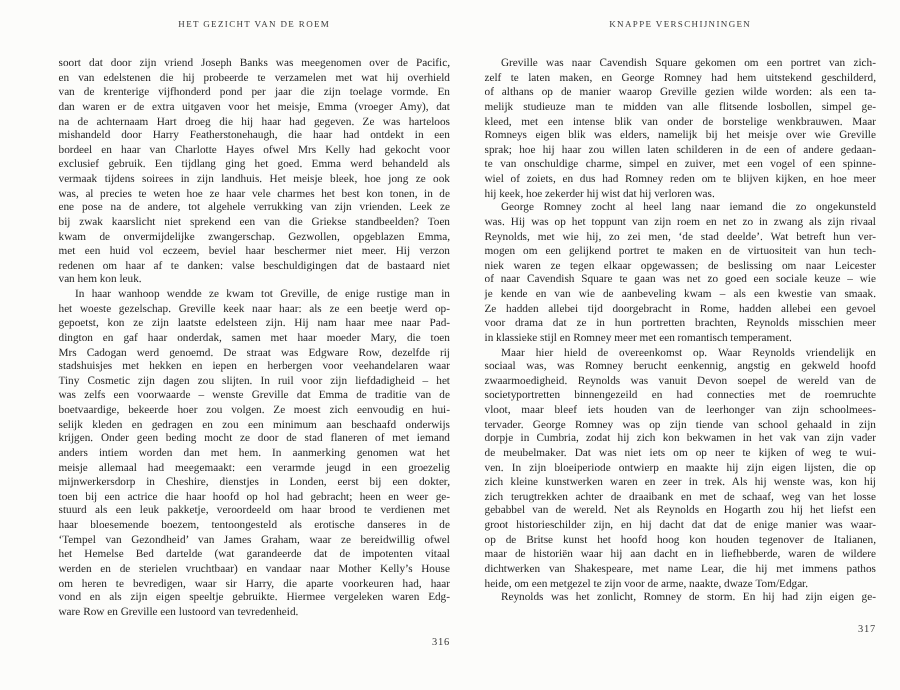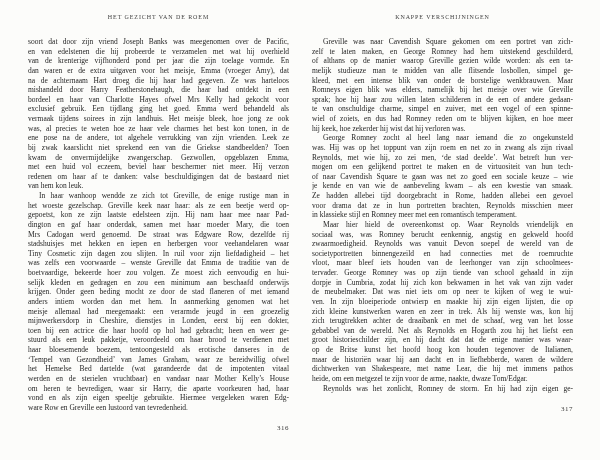--- a/index.html
+++ b/index.html
@@ -14,20 +14,21 @@
     position: relative;
     width: 600px;
     height: 460px;
     font-family: "Liberation Serif", "DejaVu Serif", serif;
     color: #262626;
   }
   .page {
     position: absolute;
     top: 14px;
     width: 261px;
+    margin-left: 11px;
   }
   .page--left  { left: 28px;  }
   .page--right { left: 312px; }
   .running-header {
     text-align: center;
     font-size: 6px;
     letter-spacing: 0.9px;
     color: #3e3e3e;
     text-transform: uppercase;
     height: 8px;
@@ -77,21 +78,21 @@
         <div class="line">bordeel en haar van Charlotte Hayes ofwel Mrs Kelly had gekocht voor</div>
         <div class="line">exclusief gebruik. Een tijdlang ging het goed. Emma werd behandeld als</div>
         <div class="line">vermaak tijdens soirees in zijn landhuis. Het meisje bleek, hoe jong ze ook</div>
         <div class="line">was, al precies te weten hoe ze haar vele charmes het best kon tonen, in de</div>
         <div class="line">ene pose na de andere, tot algehele verrukking van zijn vrienden. Leek ze</div>
         <div class="line">bij zwak kaarslicht niet sprekend een van die Griekse standbeelden? Toen</div>
         <div class="line">kwam de onvermijdelijke zwangerschap. Gezwollen, opgeblazen Emma,</div>
         <div class="line">met een huid vol eczeem, beviel haar beschermer niet meer. Hij verzon</div>
         <div class="line">redenen om haar af te danken: valse beschuldigingen dat de bastaard niet</div>
         <div class="line para-end">van hem kon leuk.</div>
-        <div class="line indent">In haar wanhoop wendde ze zich tot Greville, de enige rustige man in</div>
+        <div class="line indent">In haar wanhoop wendde ze kwam tot Greville, de enige rustige man in</div>
         <div class="line">het woeste gezelschap. Greville keek naar haar: als ze een beetje werd op-</div>
         <div class="line">gepoetst, kon ze zijn laatste edelsteen zijn. Hij nam haar mee naar Pad-</div>
         <div class="line">dington en gaf haar onderdak, samen met haar moeder Mary, die toen</div>
         <div class="line">Mrs Cadogan werd genoemd. De straat was Edgware Row, dezelfde rij</div>
         <div class="line">stadshuisjes met hekken en iepen en herbergen voor veehandelaren waar</div>
         <div class="line">Tiny Cosmetic zijn dagen zou slijten. In ruil voor zijn liefdadigheid – het</div>
         <div class="line">was zelfs een voorwaarde – wenste Greville dat Emma de traditie van de</div>
         <div class="line">boetvaardige, bekeerde hoer zou volgen. Ze moest zich eenvoudig en hui-</div>
         <div class="line">selijk kleden en gedragen en zou een minimum aan beschaafd onderwijs</div>
         <div class="line">krijgen. Onder geen beding mocht ze door de stad flaneren of met iemand</div>
@@ -121,20 +122,21 @@
         <div class="line">kleed, met een intense blik van onder de borstelige wenkbrauwen. Maar</div>
         <div class="line">Romneys eigen blik was elders, namelijk bij het meisje over wie Greville</div>
         <div class="line">sprak; hoe hij haar zou willen laten schilderen in de een of andere gedaan-</div>
         <div class="line">te van onschuldige charme, simpel en zuiver, met een vogel of een spinne-</div>
         <div class="line">wiel of zoiets, en dus had Romney reden om te blijven kijken, en hoe meer</div>
         <div class="line para-end">hij keek, hoe zekerder hij wist dat hij verloren was.</div>
         <div class="line indent">George Romney zocht al heel lang naar iemand die zo ongekunsteld</div>
         <div class="line">was. Hij was op het toppunt van zijn roem en net zo in zwang als zijn rivaal</div>
         <div class="line">Reynolds, met wie hij, zo zei men, ‘de stad deelde’. Wat betreft hun ver-</div>
         <div class="line">mogen om een gelijkend portret te maken en de virtuositeit van hun tech-</div>
+        <div class="line">niek waren ze tegen elkaar opgewassen; de beslissing om naar Leicester</div>
         <div class="line">of naar Cavendish Square te gaan was net zo goed een sociale keuze – wie</div>
         <div class="line">je kende en van wie de aanbeveling kwam – als een kwestie van smaak.</div>
         <div class="line">Ze hadden allebei tijd doorgebracht in Rome, hadden allebei een gevoel</div>
         <div class="line">voor drama dat ze in hun portretten brachten, Reynolds misschien meer</div>
         <div class="line para-end">in klassieke stijl en Romney meer met een romantisch temperament.</div>
         <div class="line indent">Maar hier hield de overeenkomst op. Waar Reynolds vriendelijk en</div>
         <div class="line">sociaal was, was Romney berucht eenkennig, angstig en gekweld hoofd</div>
         <div class="line">zwaarmoedigheid. Reynolds was vanuit Devon soepel de wereld van de</div>
         <div class="line">societyportretten binnengezeild en had connecties met de roemruchte</div>
         <div class="line">vloot, maar bleef iets houden van de leerhonger van zijn schoolmees-</div>

